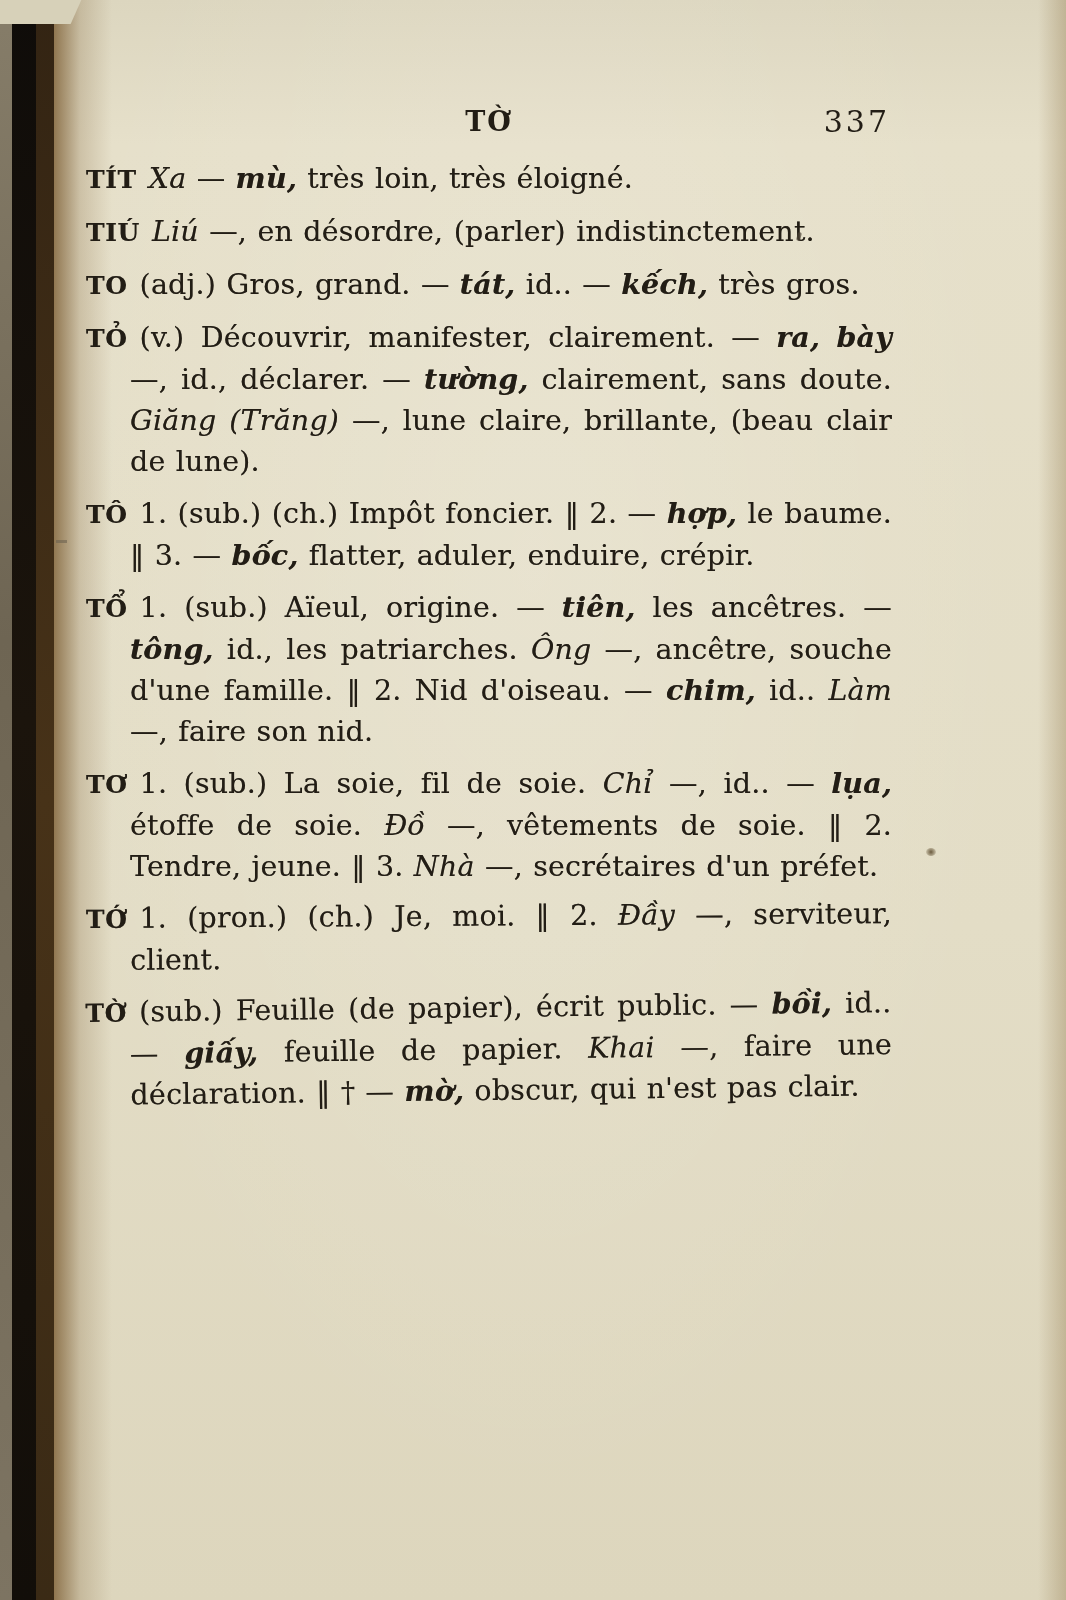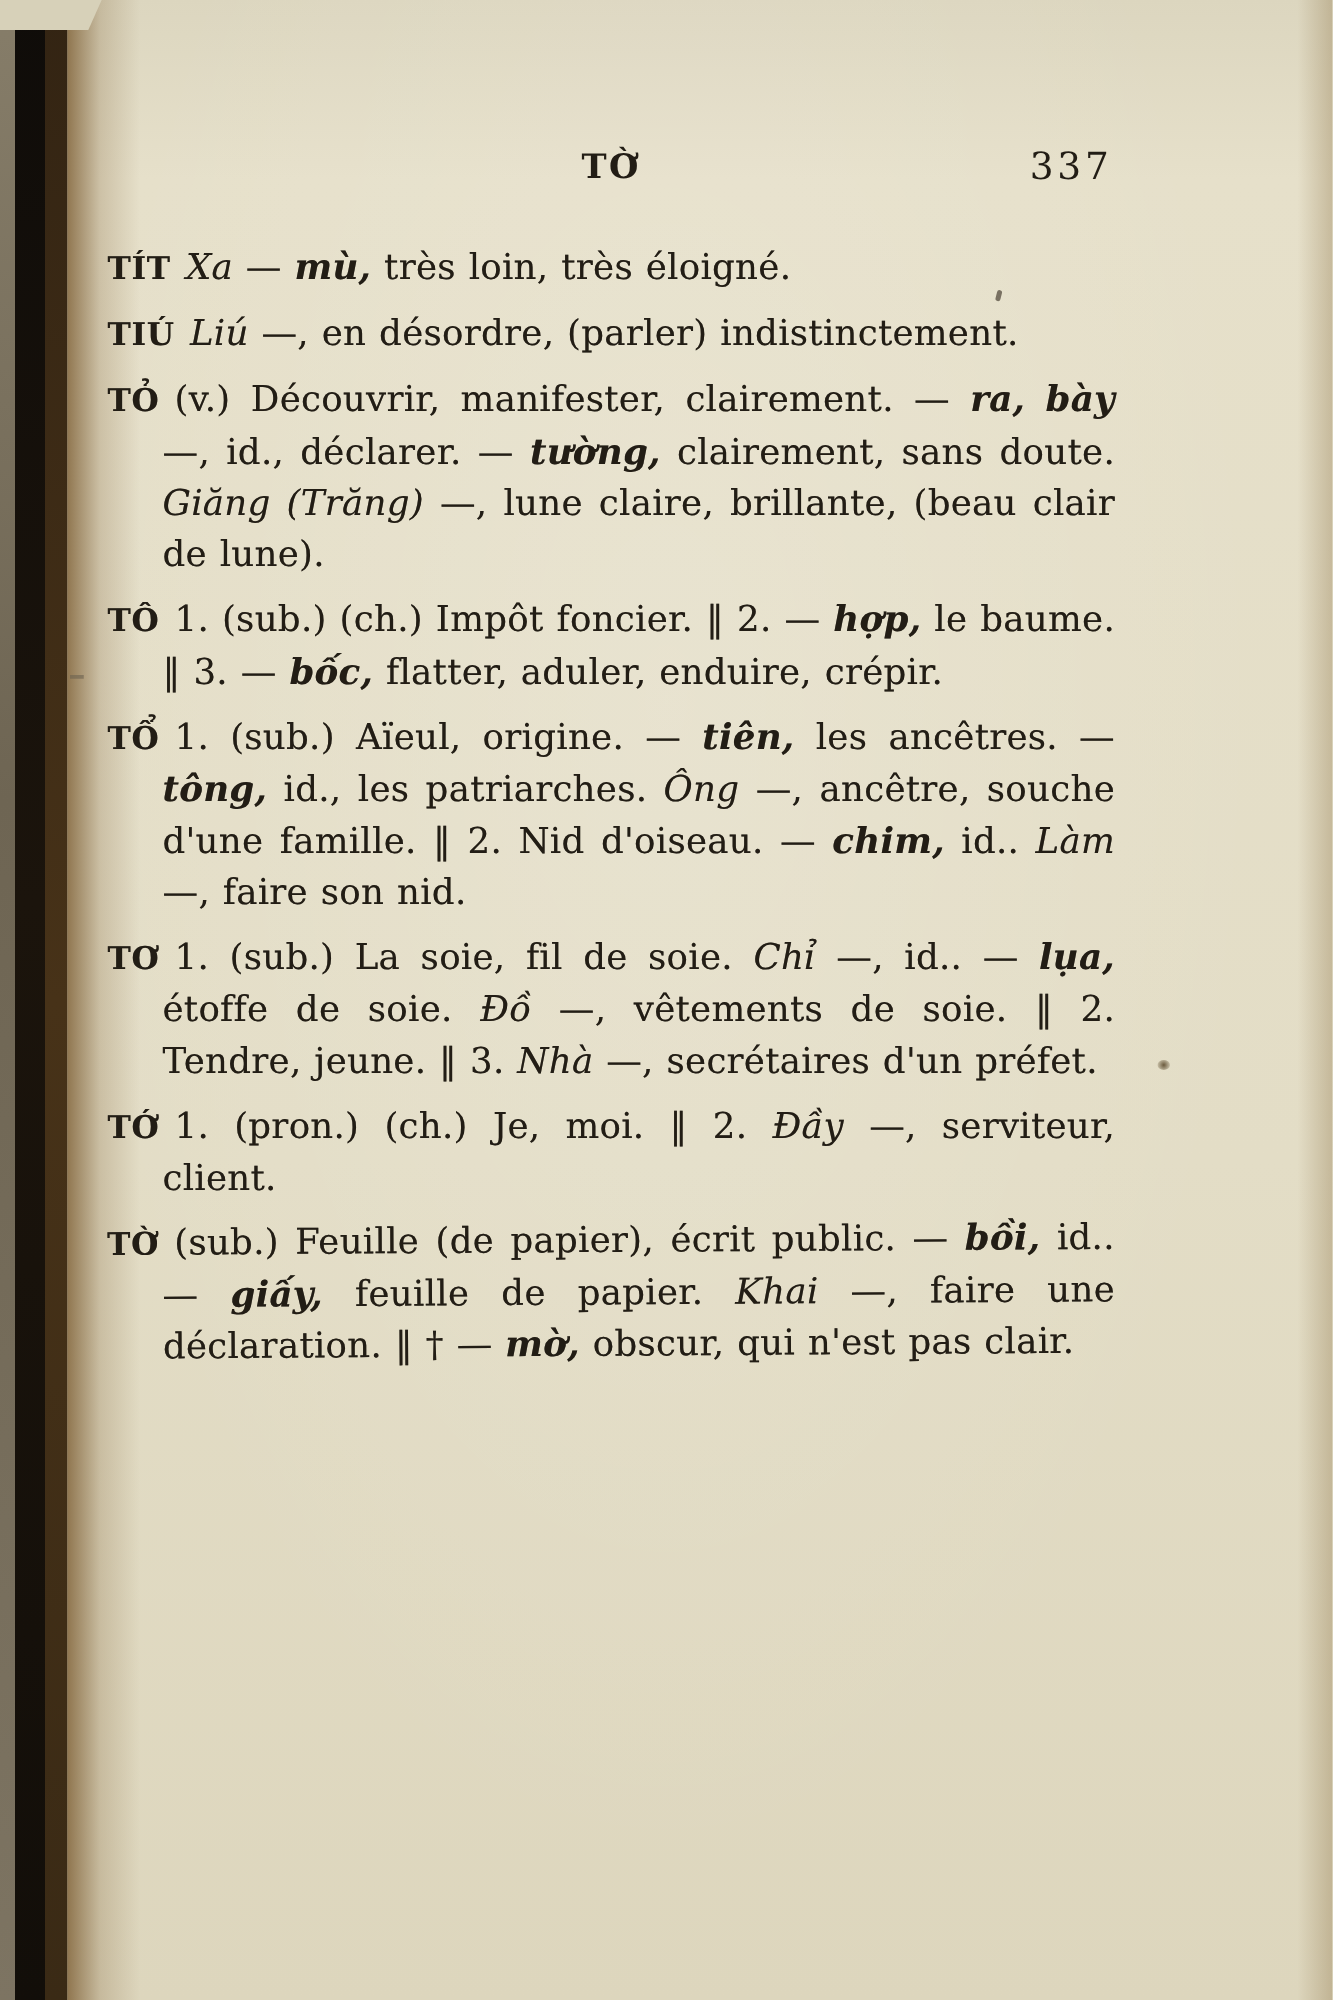--- a/index.html
+++ b/index.html
@@ -25,36 +25,36 @@
   .edge-brown { left: 36px; width: 18px; background: linear-gradient(180deg,#332413,#473218 50%,#3a2a15); }
   .edge-fade  { left: 54px; width: 58px; background: linear-gradient(90deg, rgba(130,101,60,0.85), rgba(130,101,60,0.25) 45%, rgba(130,101,60,0)); }
   .edge-right { right: 0; width: 28px; background: linear-gradient(270deg, rgba(140,115,70,0.35), rgba(140,115,70,0)); }
   .corner-light {
     position: absolute; left: -8px; top: 0; width: 84px; height: 24px;
     background: #d7d1b9; transform: skewX(-24deg);
   }
   .page {
     position: absolute;
     left: 86px;
-    top: 108px;
+    top: 96px;
     width: 806px;
     color: #221d15;
   }
   .header-row { position: relative; height: 58px; }
   .running-header {
     position: absolute; left: 50%; transform: translateX(-50%); top: 10px;
     font-family: "DejaVu Serif", "Liberation Serif", serif;
     font-size: 27px; font-weight: 700; letter-spacing: 2px;
   }
   .page-number {
     position: absolute; right: 2px; top: 8px;
     font-family: "DejaVu Serif", "Liberation Serif", serif;
     font-size: 30px; font-weight: 400; letter-spacing: 3px;
   }
-  .entries { margin-top: 27px; }
+  .entries { margin-top: 4px; }
   .entry {
     font-family: "DejaVu Serif", "Liberation Serif", serif;
     font-size: 28.5px;
     line-height: 41px;
     margin: 0 0 11px 0;
     padding-left: 44px;
     text-indent: -44px;
     letter-spacing: 0.2px;
     word-spacing: 1px;
     text-align: justify;
@@ -93,20 +93,21 @@
   <div class="corner-light"></div>
 
   <div class="page">
     <div class="header-row">
       <span class="running-header">TỜ</span>
       <span class="page-number">337</span>
     </div>
     <div class="entries">
         <p class="entry"><span class="headword">TÍT</span><span class="run-i">Xa</span><span class="run-n"> — </span><span class="run-bi">mù,</span><span class="run-n"> très loin, très éloigné.</span></p>
         <p class="entry"><span class="headword">TIÚ</span><span class="run-i">Liú</span><span class="run-n"> —, en désordre, (parler) indistinctement.</span></p>
+        <p class="entry"><span class="headword">TO</span><span class="run-n">(adj.) Gros, grand. — </span><span class="run-bi">tát,</span><span class="run-n"> id.. — </span><span class="run-bi">kếch,</span><span class="run-n"> très gros.</span></p>
         <p class="entry"><span class="headword">TỎ</span><span class="run-n">(v.) Découvrir, manifester, clairement. — </span><span class="run-bi">ra,</span><span class="run-n"> </span><span class="run-bi">bày</span><span class="run-n"> —, id., déclarer. — </span><span class="run-bi">tường,</span><span class="run-n"> clairement, sans doute. </span><span class="run-i">Giăng (Trăng)</span><span class="run-n"> —, lune claire, brillante, (beau clair de lune).</span></p>
         <p class="entry"><span class="headword">TÔ</span><span class="run-n">1. (sub.) (ch.) Impôt foncier. ‖ 2. — </span><span class="run-bi">hợp,</span><span class="run-n"> le baume. ‖ 3. — </span><span class="run-bi">bốc,</span><span class="run-n"> flatter, aduler, enduire, crépir.</span></p>
         <p class="entry"><span class="headword">TỔ</span><span class="run-n">1. (sub.) Aïeul, origine. — </span><span class="run-bi">tiên,</span><span class="run-n"> les ancêtres. — </span><span class="run-bi">tông,</span><span class="run-n"> id., les patriarches. </span><span class="run-i">Ông</span><span class="run-n"> —, ancêtre, souche d'une famille. ‖ 2. Nid d'oiseau. — </span><span class="run-bi">chim,</span><span class="run-n"> id.. </span><span class="run-i">Làm</span><span class="run-n"> —, faire son nid.</span></p>
         <p class="entry"><span class="headword">TƠ</span><span class="run-n">1. (sub.) La soie, fil de soie. </span><span class="run-i">Chỉ</span><span class="run-n"> —, id.. — </span><span class="run-bi">lụa,</span><span class="run-n"> étoffe de soie. </span><span class="run-i">Đồ</span><span class="run-n"> —, vêtements de soie. ‖ 2. Tendre, jeune. ‖ 3. </span><span class="run-i">Nhà</span><span class="run-n"> —, secrétaires d'un préfet.</span></p>
         <p class="entry"><span class="headword">TỚ</span><span class="run-n">1. (pron.) (ch.) Je, moi. ‖ 2. </span><span class="run-i">Đầy</span><span class="run-n"> —, serviteur, client.</span></p>
         <p class="entry"><span class="headword">TỜ</span><span class="run-n">(sub.) Feuille (de papier), écrit public. — </span><span class="run-bi">bồi,</span><span class="run-n"> id.. — </span><span class="run-bi">giấy,</span><span class="run-n"> feuille de papier. </span><span class="run-i">Khai</span><span class="run-n"> —, faire une déclaration. ‖ † — </span><span class="run-bi">mờ,</span><span class="run-n"> obscur, qui n'est pas clair.</span></p>
       </div>
   </div>
 
   <div class="artifact a1"></div>

